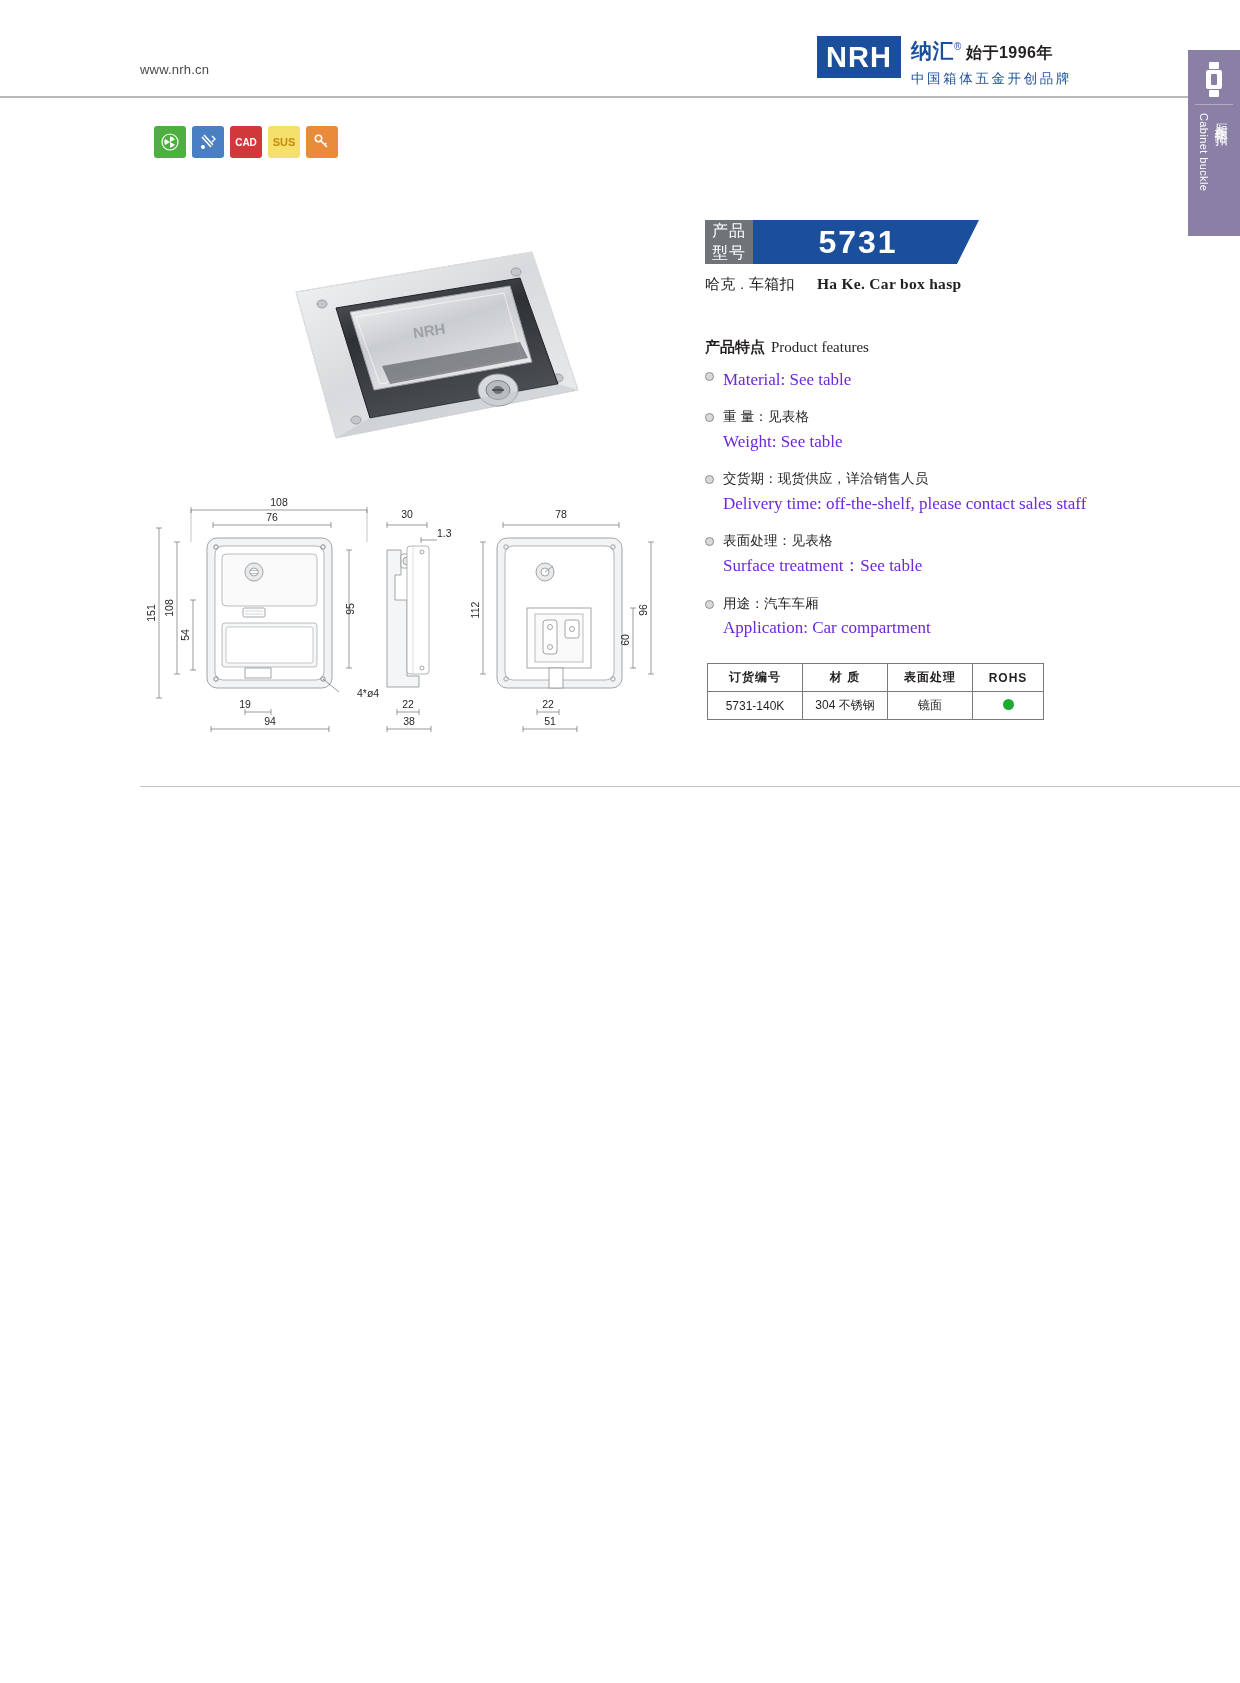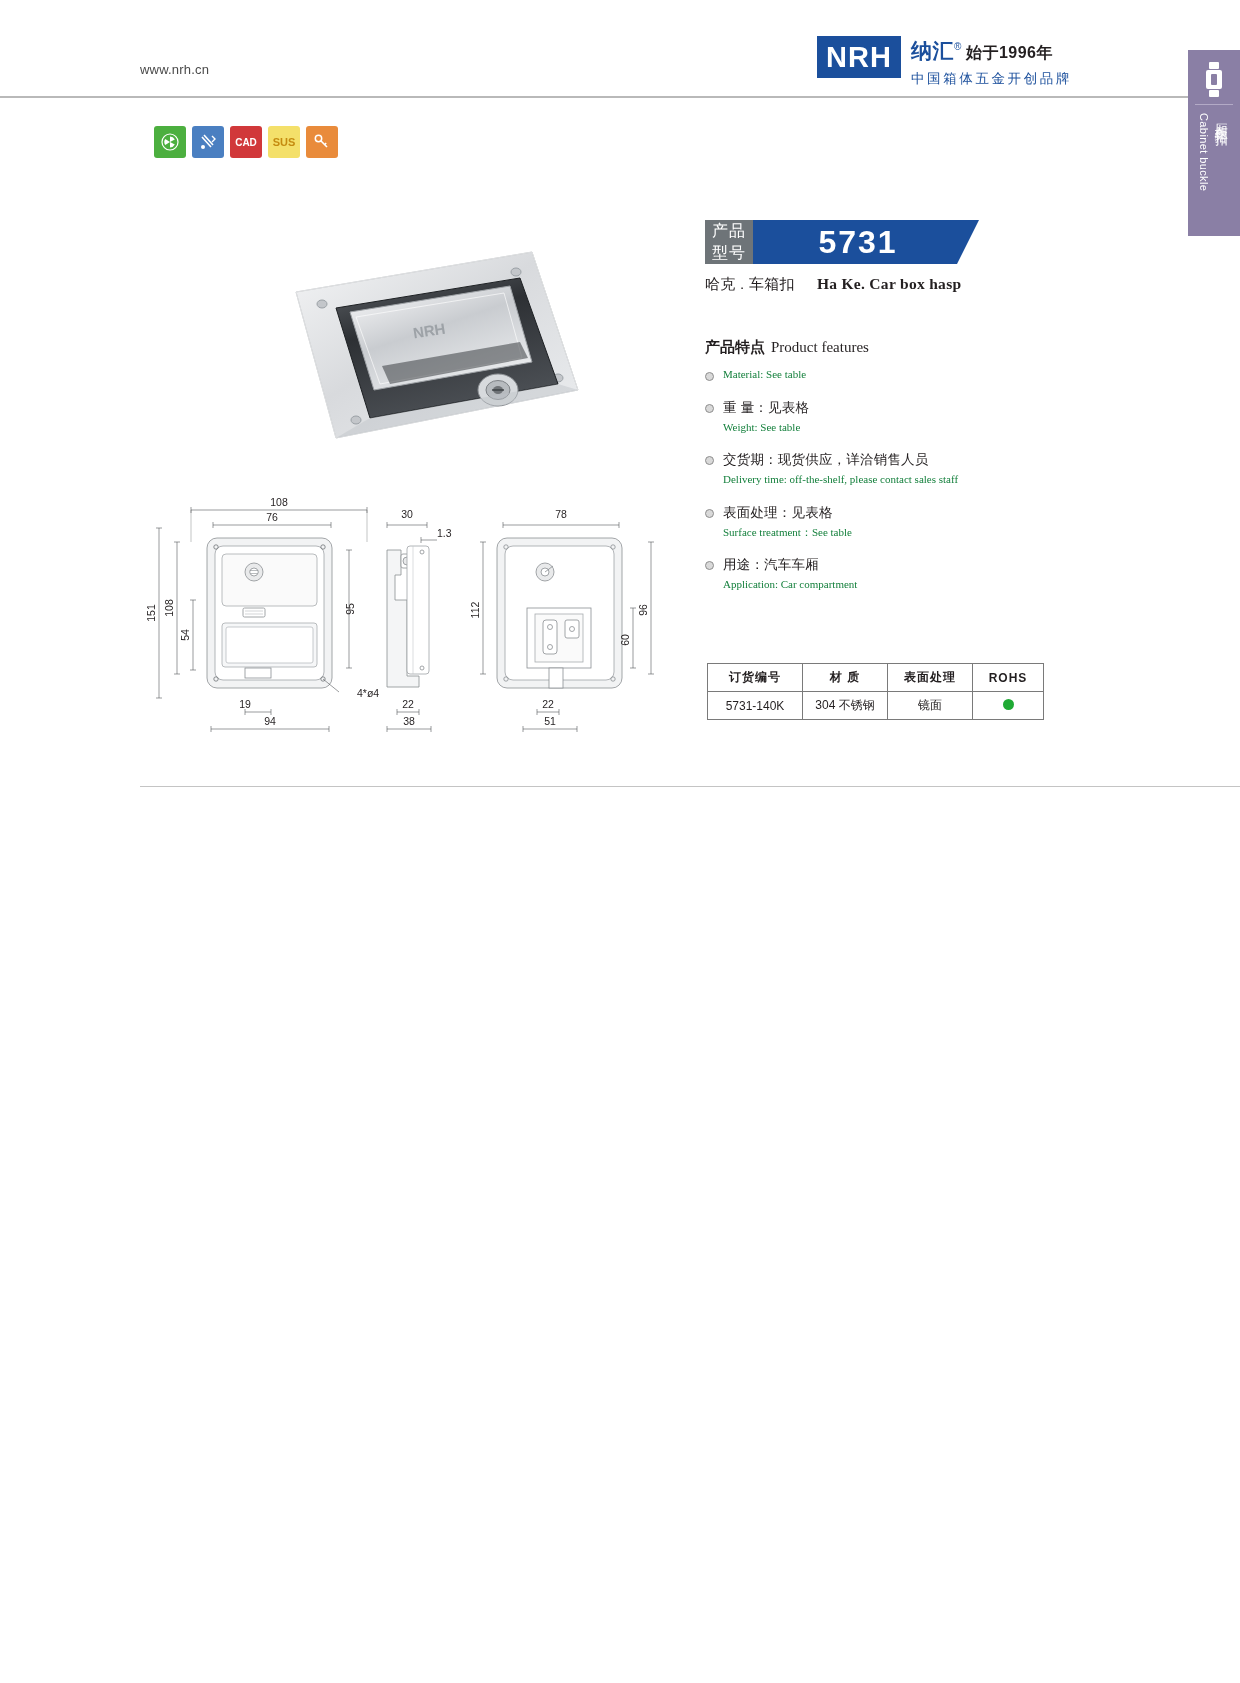--- a/index.html
+++ b/index.html
@@ -248,22 +248,22 @@
     border: 1px solid #8d8d8d;
     background: #d9d9d9;
   }
   .feature .cn {
     font-size: 13.5px;
     color: #231f20;
     line-height: 1.55;
     letter-spacing: .2px;
   }
   .feature .en {
-    font-size: 11px;
-    color: #15803d;
+    font-size: 17px;
+    color: #6d28d9;
     line-height: 1.6;
     font-family: "Liberation Serif", serif;
   }
 
   
   .spec-table {
     position: absolute;
     left: 707px;
     top: 663px;
     border-collapse: collapse;

